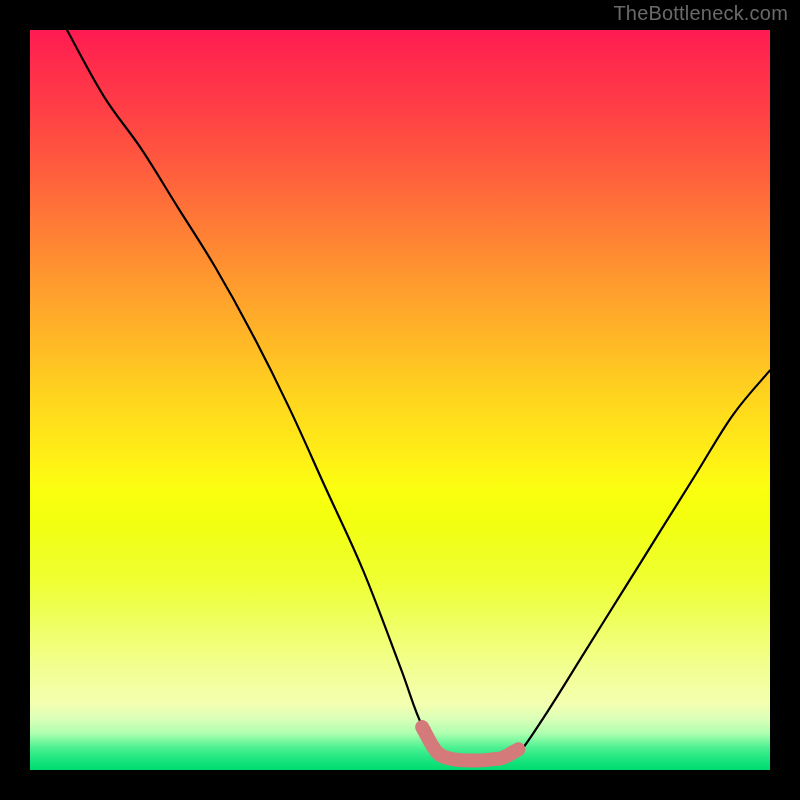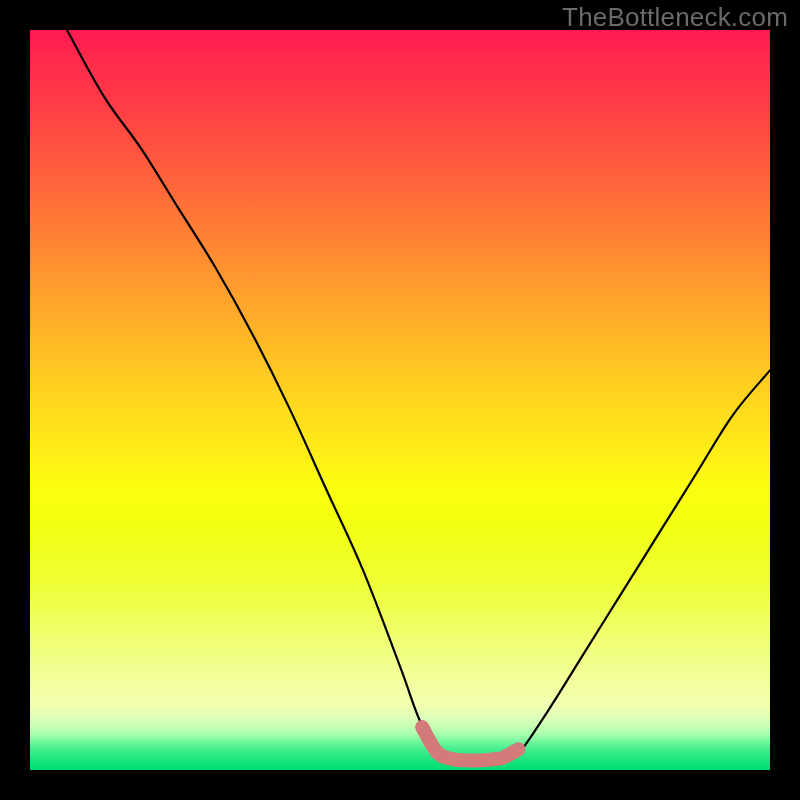--- a/index.html
+++ b/index.html
@@ -59,21 +59,21 @@
       #2ce985 98%,
       #12e27a 99%,
       #00db70 100%
     );
   }
   .watermark {
     position: absolute;
     top: 2px;
     right: 12px;
     color: #6a6a6a;
-    font-size: 26px;
+    font-size: 20px;
     font-weight: 500;
     letter-spacing: 0.2px;
     user-select: none;
   }
   svg.curves {
     position: absolute;
     left: 0;
     top: 0;
     width: 740px;
     height: 740px;

